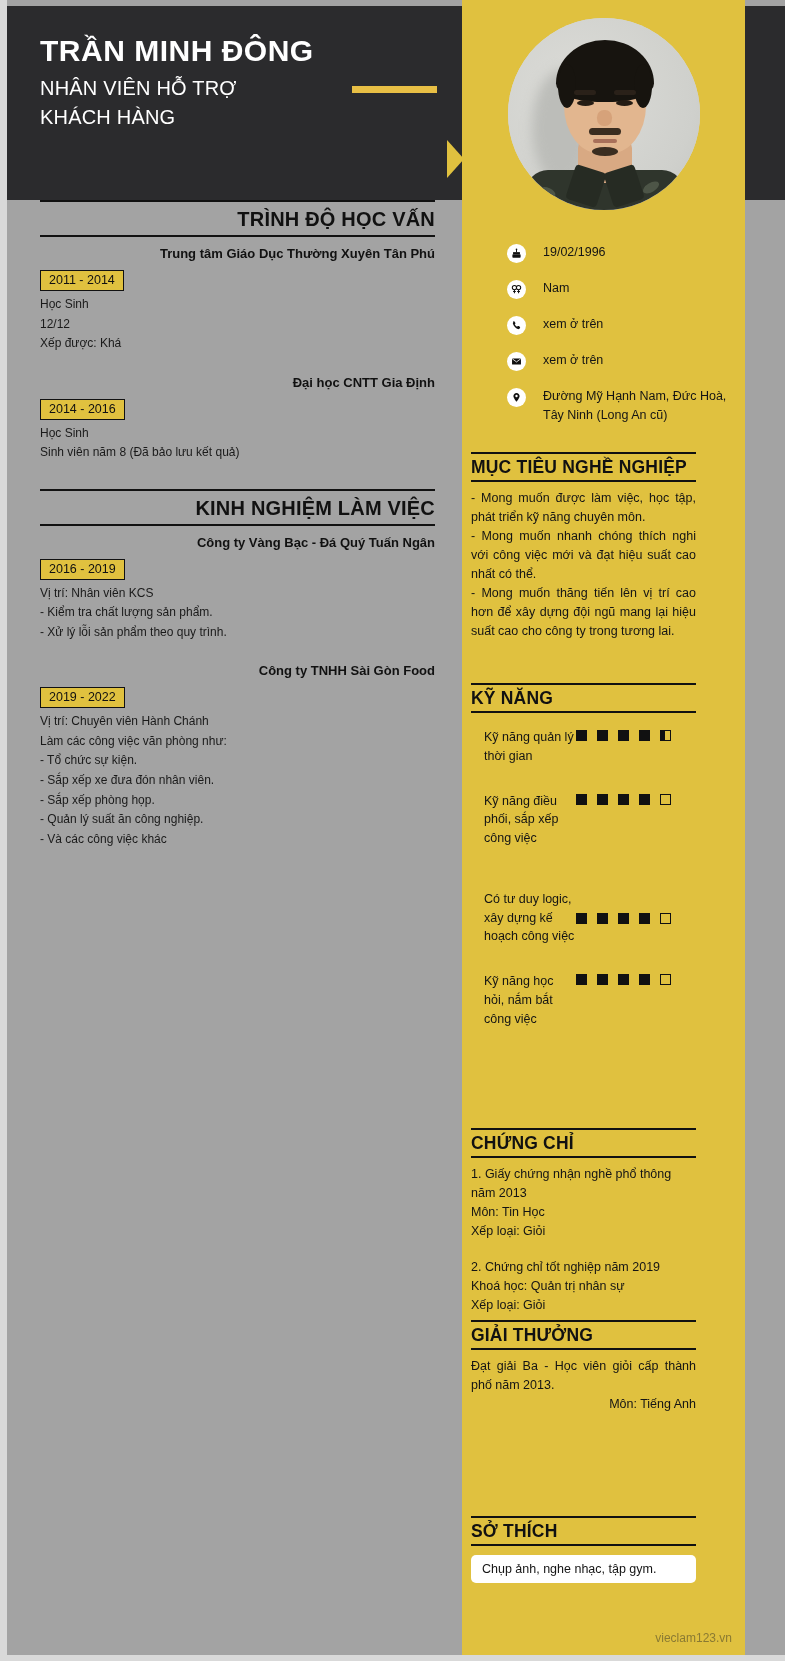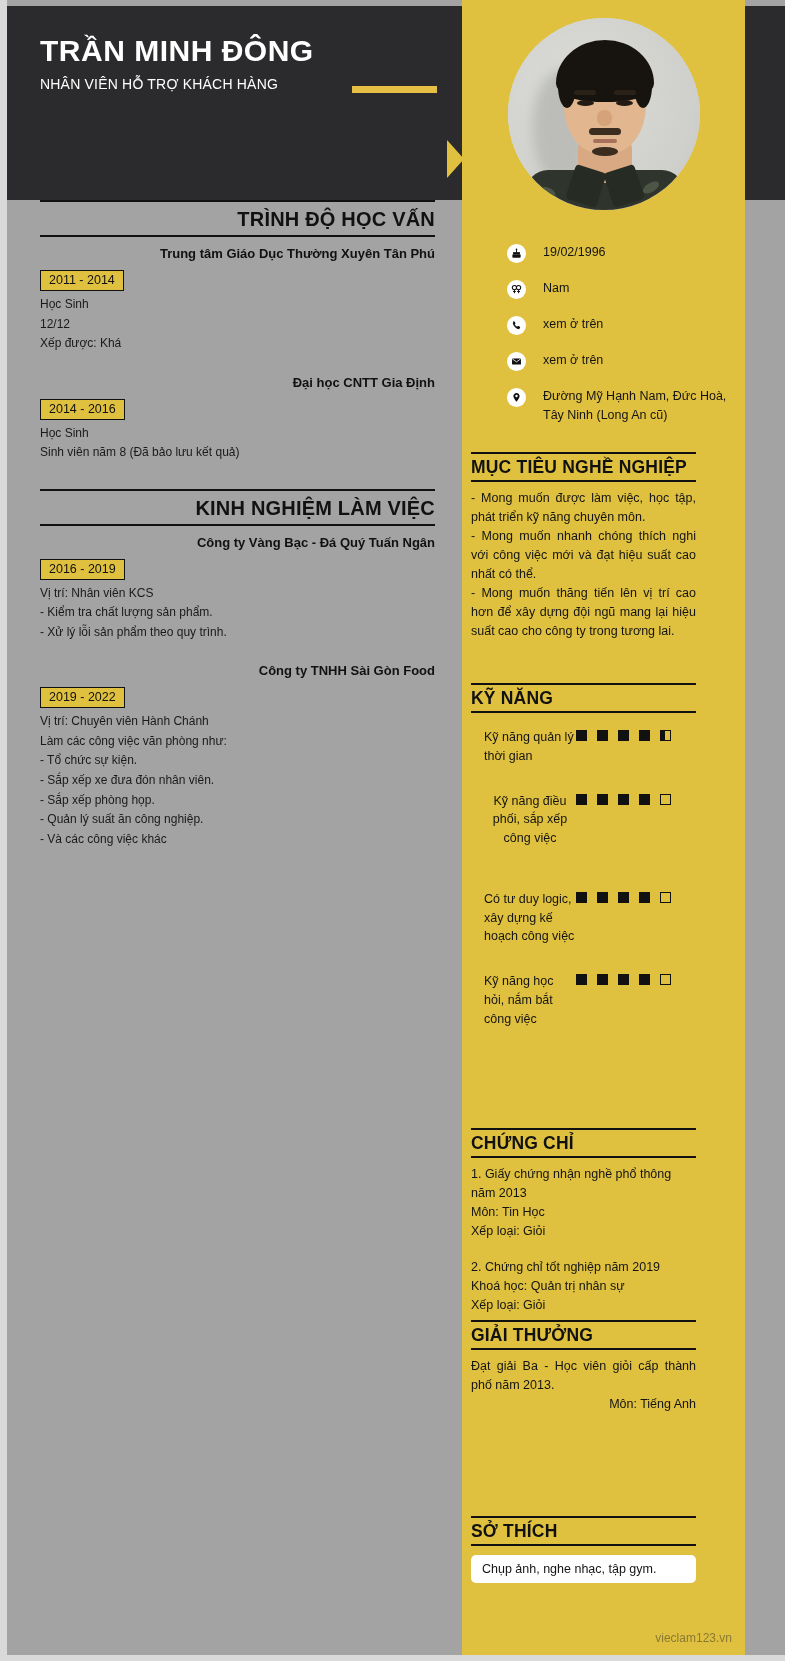--- a/index.html
+++ b/index.html
@@ -17,21 +17,21 @@
   .header{
     position:absolute;left:0;top:6px;width:778px;height:194px;
     background:#2b2b2d;
   }
   .hdr-inner{position:absolute;left:33px;top:28px;width:400px;}
   .name{
     color:#ffffff;font-size:30px;font-weight:bold;letter-spacing:.5px;
     line-height:1.12;margin:0;white-space:nowrap;
   }
   .job-title{
-    color:#ffffff;font-size:14px;font-weight:normal;letter-spacing:.2px;
+    color:#ffffff;font-size:20px;font-weight:normal;letter-spacing:.2px;
     line-height:1.45;margin:6px 0 0 0;max-width:268px;
   }
   .hdr-dash{
     position:absolute;left:345px;top:80px;width:85px;height:7px;background:#e8bf45;
   }
   .notch{
     position:absolute;left:440px;top:140px;width:0;height:0;
     border-top:19px solid transparent;border-bottom:19px solid transparent;
     border-left:17px solid #e0c13f;
   }
@@ -234,32 +234,32 @@
           <span class="skill-name">Kỹ năng quản lý thời gian</span>
           <span class="sq-wrap">
             <span class="sq full"></span>
               <span class="sq full"></span>
               <span class="sq full"></span>
               <span class="sq full"></span>
               <span class="sq half"></span>
           </span>
         </div>
 
-        <div class="skill-row" style="margin-bottom:42px;text-align:center;">
+        <div class="skill-row" style="margin-bottom:42px;">
           <span class="skill-name">Kỹ năng điều phối, sắp xếp công việc</span>
           <span class="sq-wrap">
             <span class="sq full"></span>
               <span class="sq full"></span>
               <span class="sq full"></span>
               <span class="sq full"></span>
               <span class="sq empty"></span>
           </span>
         </div>
 
-        <div class="skill-row" style="margin-bottom:26px;">
+        <div class="skill-row" style="margin-bottom:26px;align-items:center;">
           <span class="skill-name">Có tư duy logic, xây dựng kế hoạch công việc</span>
           <span class="sq-wrap">
             <span class="sq full"></span>
               <span class="sq full"></span>
               <span class="sq full"></span>
               <span class="sq full"></span>
               <span class="sq empty"></span>
           </span>
         </div>
 

